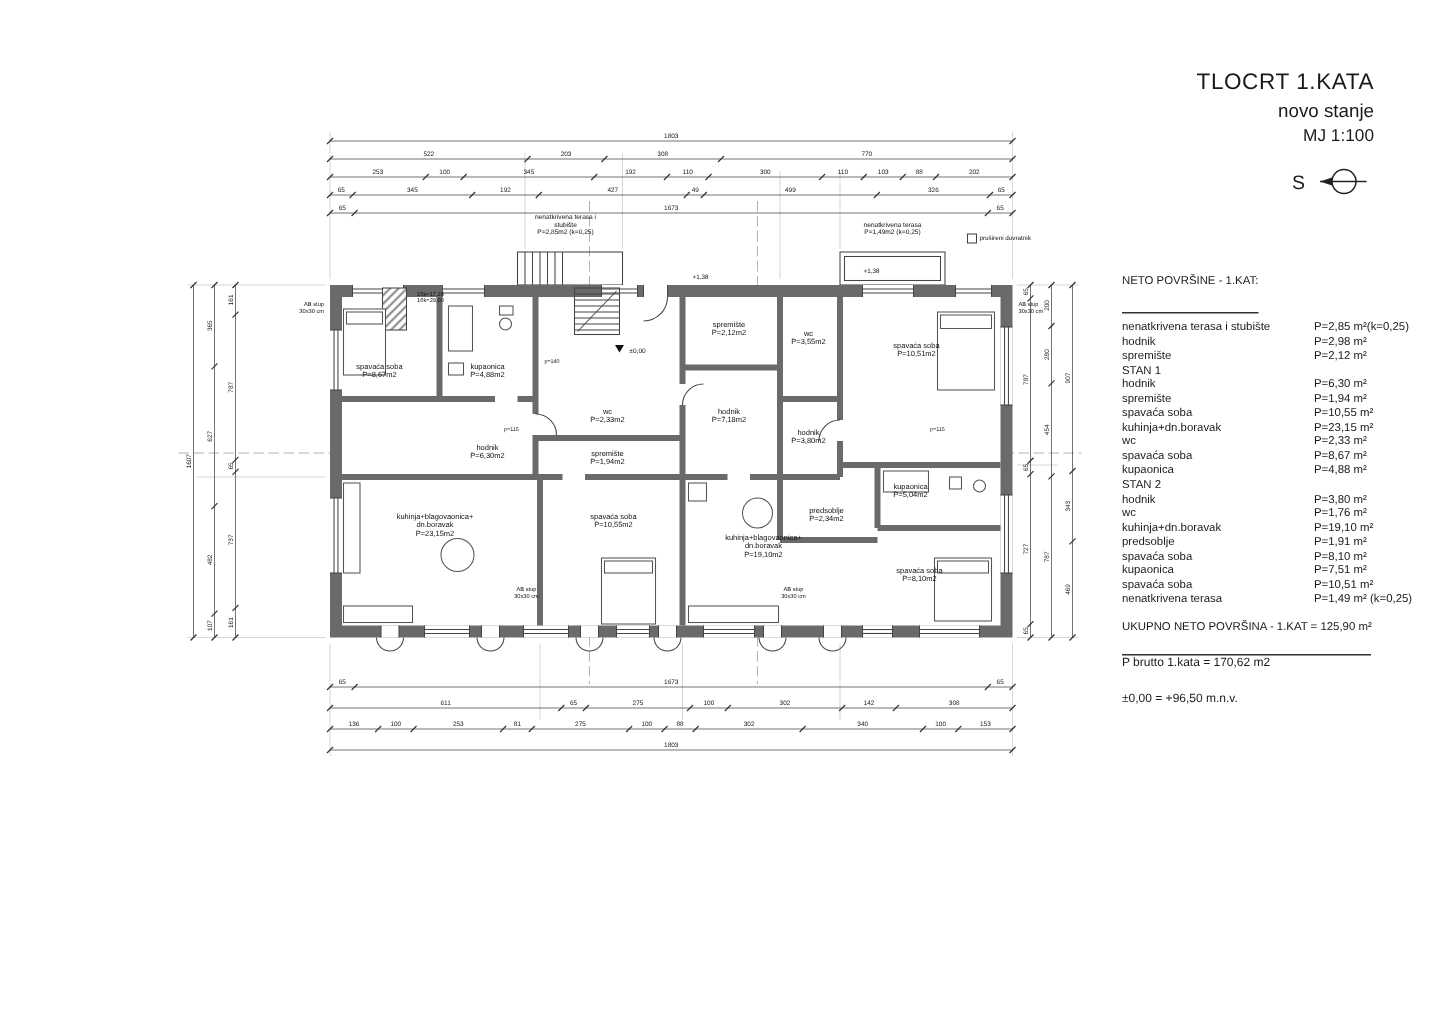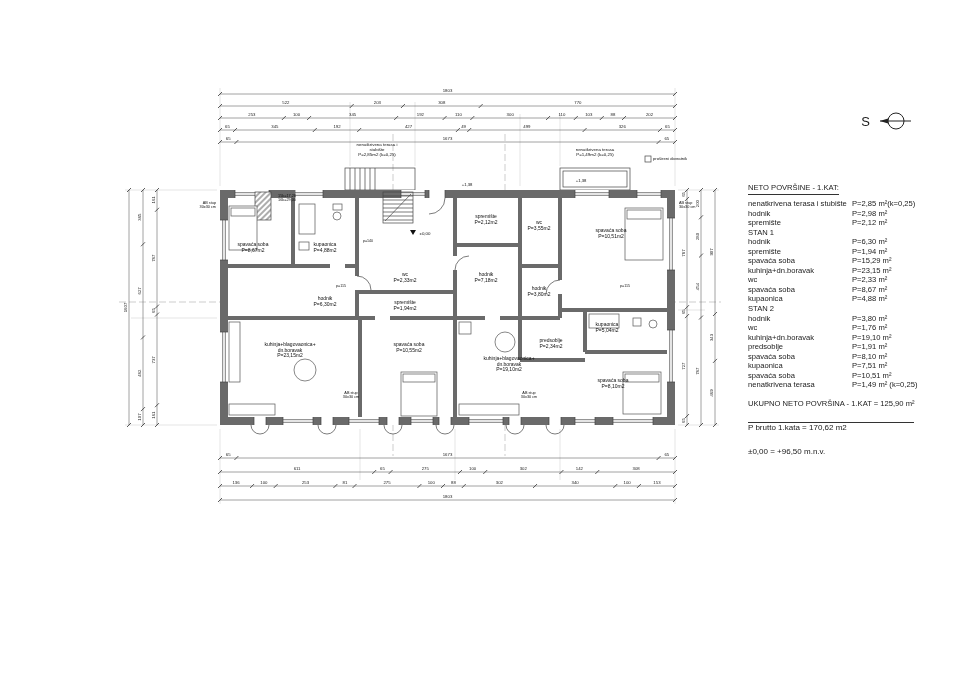--- a/index.html
+++ b/index.html
@@ -9,22 +9,22 @@
   
   .titleblock{position:absolute;top:46px;right:44px;text-align:right;}
   .tb-title{font-size:15px;letter-spacing:.4px;}
   .tb-sub{font-size:12.5px;margin-top:4px;}
   .tb-scale{font-size:11.5px;margin-top:4px;}
   .north{position:absolute;top:110px;right:48px;display:flex;align-items:center;gap:8px;}
   .north-s{font-size:13px;}
 
   
   .legend{position:absolute;left:748px;top:176px;width:196px;}
-  .lg-head{font-size:7.6px;display:inline-block;border-bottom:.5px solid #333;padding-bottom:2px;margin-bottom:4px;}
-  .legend-row{display:flex;font-size:7.6px;line-height:9.55px;}
+  .lg-head{font-size:7.6px;display:inline-block;border-bottom:.5px solid #333;padding-bottom:17px;margin-bottom:4px;}
+  .legend-row{display:flex;font-size:7.6px;line-height:9.55px;gap:24px;}
   .lg-label{width:104px;flex:none;}
   .lg-total{font-size:7.6px;display:inline-block;border-bottom:.5px solid #333;padding-bottom:14px;margin-top:9px;}
   .lg-gross{font-size:8px;}
   .lg-elev{font-size:8px;margin-top:15px;}
 
   
   #plan-svg{position:absolute;left:105px;top:80px;}
   #plan-svg text{font-family:"Liberation Sans",sans-serif;}
   .wall-outer{fill:#6a6a6a;}
   .inner-face{fill:#fff;}
@@ -38,20 +38,25 @@
   .note-label{fill:#111;}
   .ext{stroke:#bbb;stroke-width:.4;}
   .axis{stroke:#999;stroke-width:.5;stroke-dasharray:7 3;}
   .hatch-rect{fill:url(#hatch);stroke:#444;stroke-width:.7;}
 </style>
 </head>
 <body>
 
 <div id="sheet">
 
+  <div class="titleblock">
+    <div class="tb-title">TLOCRT 1.KATA</div>
+    <div class="tb-sub">novo stanje</div>
+    <div class="tb-scale">MJ 1:100</div>
+  </div>
 
   <div class="north">
     <span class="north-s">S</span>
     <svg width="34" height="22" viewBox="0 0 34 22">
       <circle cx="18" cy="11" r="8" fill="none" stroke="#222" stroke-width="1"></circle>
       <line x1="2" y1="11" x2="33" y2="11" stroke="#222" stroke-width="1"></line>
       <polygon points="2,11 10,8.4 10,13.6" fill="#222"></polygon>
     </svg>
   </div>
 
@@ -77,21 +82,21 @@
         <div class="legend-row">
           <span class="lg-label">hodnik</span>
           <span class="lg-value">P=6,30 m²</span>
         </div>
         <div class="legend-row">
           <span class="lg-label">spremište</span>
           <span class="lg-value">P=1,94 m²</span>
         </div>
         <div class="legend-row">
           <span class="lg-label">spavaća soba</span>
-          <span class="lg-value">P=15,29 m²</span>
+          <span class="lg-value">P=10,55 m²</span>
         </div>
         <div class="legend-row">
           <span class="lg-label">kuhinja+dn.boravak</span>
           <span class="lg-value">P=23,15 m²</span>
         </div>
         <div class="legend-row">
           <span class="lg-label">wc</span>
           <span class="lg-value">P=2,33 m²</span>
         </div>
         <div class="legend-row">

